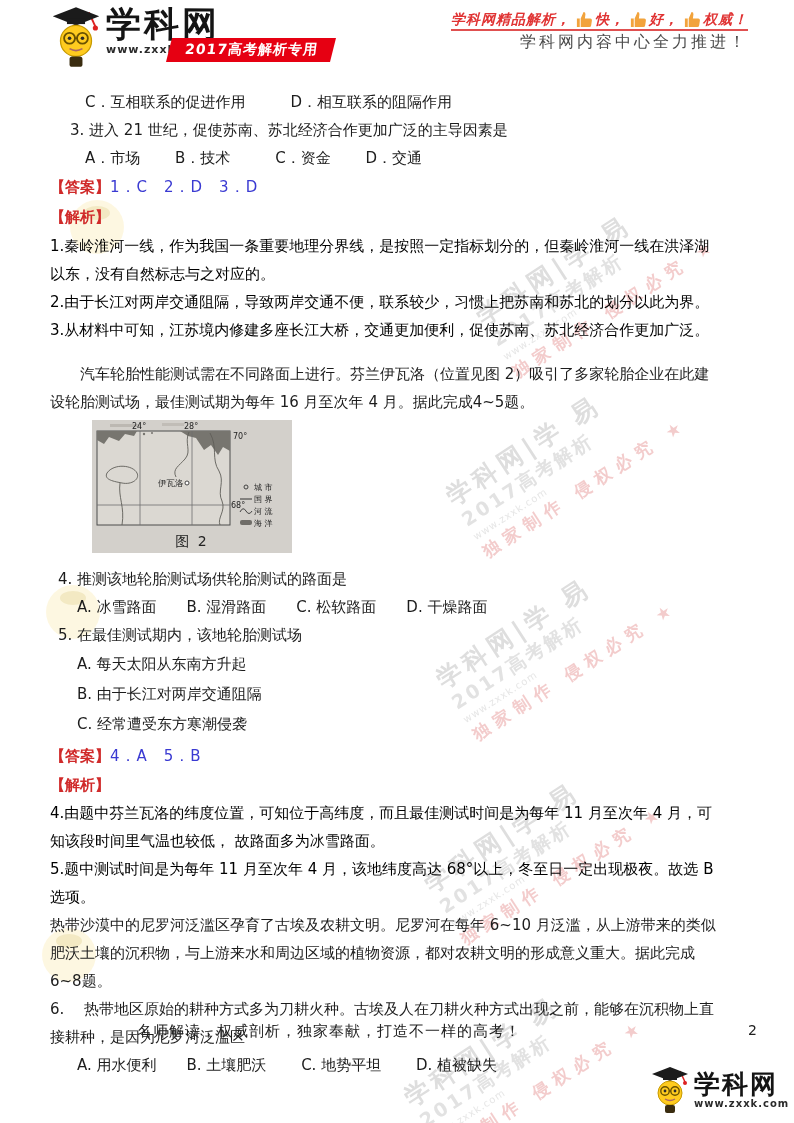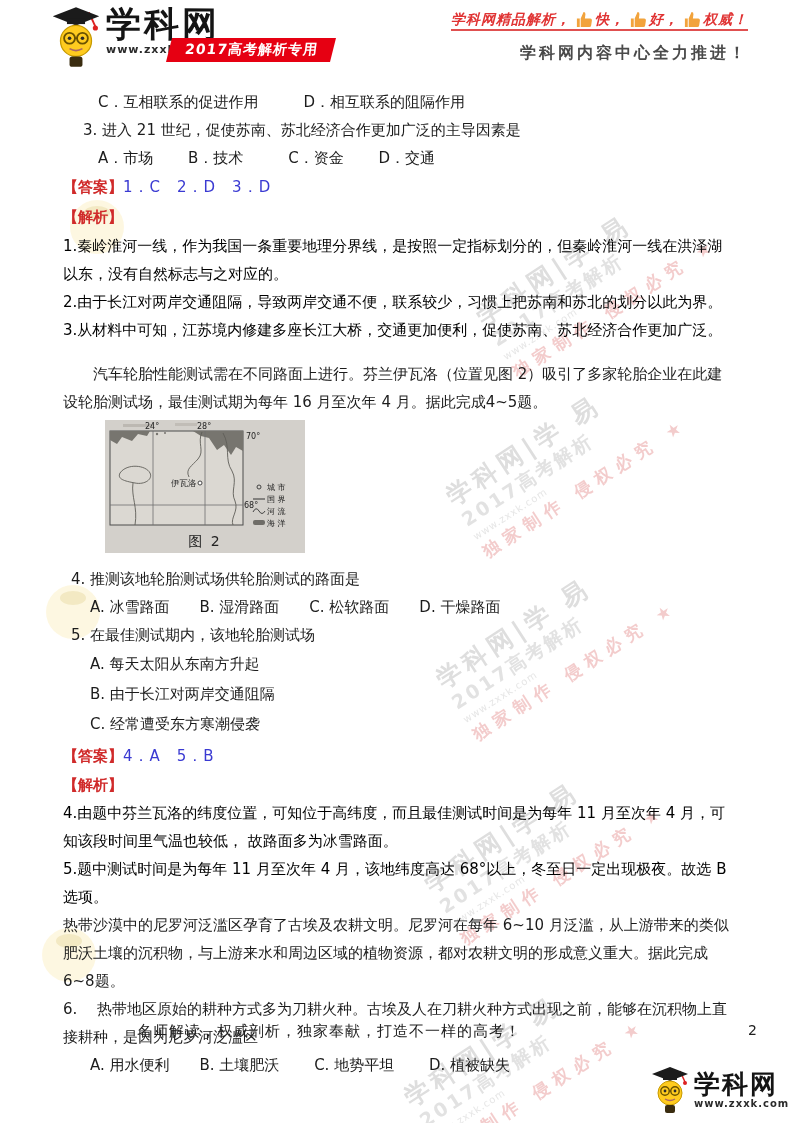--- a/index.html
+++ b/index.html
@@ -18,23 +18,23 @@
   .logo-text{margin-left:4px;}
   .logo-name{font-size:35px;font-weight:900;letter-spacing:3px;color:#141414;line-height:36px;}
   .logo-url{font-size:11px;font-weight:bold;color:#2b2b2b;letter-spacing:1px;margin-top:1px;}
   .banner{position:absolute;left:169px;top:38px;width:164px;height:24px;background:#e60012;
           transform:skewX(-14deg);display:flex;align-items:center;justify-content:center;}
   .banner span{transform:skewX(7deg);color:#ffffff;font-size:14px;font-weight:bold;letter-spacing:1px;white-space:nowrap;}
   .hdr-right{position:absolute;right:46px;top:10px;text-align:right;}
   .slogan1{display:flex;align-items:center;justify-content:flex-end;font-size:14px;font-weight:bold;
            font-style:italic;color:#e03333;letter-spacing:1px;border-bottom:2px solid #e05050;}
   .slogan1 .thumb{width:19px;height:19px;margin:0 1px 0 4px;}
-  .slogan2{font-size:16px;font-weight:bold;color:#4a4a4a;letter-spacing:3px;margin-top:12px;}
-  
-  .content{position:absolute;left:63px;top:88px;width:674px;font-size:15px;line-height:28px;}
+  .slogan2{font-size:16px;font-weight:normal;color:#4a4a4a;letter-spacing:3px;margin-top:1px;}
+  
+  .content{position:absolute;left:50px;top:88px;width:674px;font-size:15px;line-height:28px;}
   .pre{white-space:pre-wrap;}
   .ind35{padding-left:35px;}
   .ind20{padding-left:20px;}
   .ind8{padding-left:8px;}
   .ind27{padding-left:27px;}
   .lbl{color:#d02a2a;font-weight:bold;}
   .blue{color:#3a3ad2;letter-spacing:1px;}
   .red{color:#000000;}
   .ansline{line-height:30px;}
   .gap16{margin-top:16px;}

